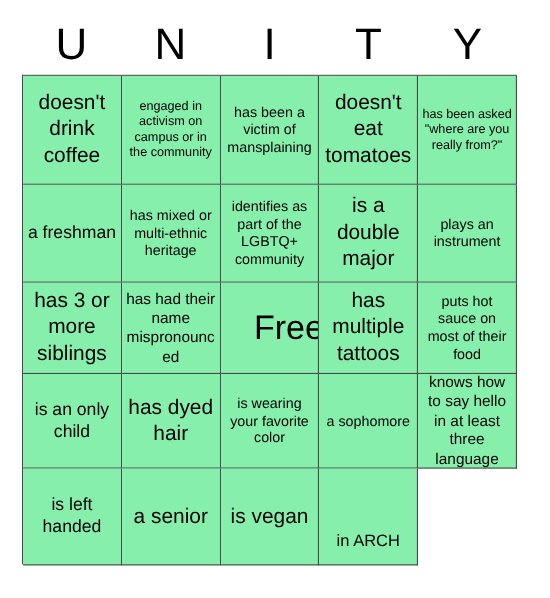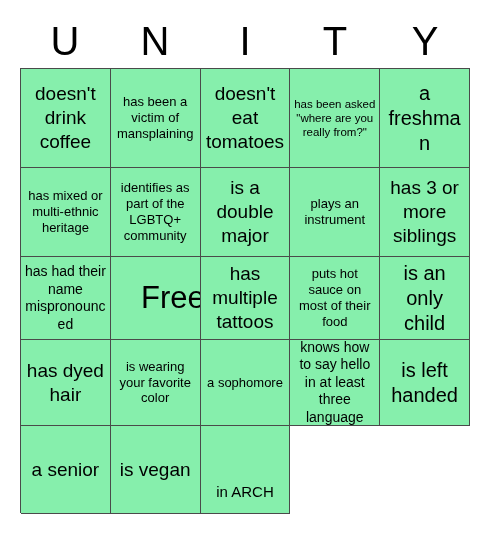--- a/index.html
+++ b/index.html
@@ -72,21 +72,21 @@
     display: block;
     width: 100%;
     line-height: 1.18;
     word-wrap: break-word;
     hyphens: none;
   }
   
   .cell[data-size="xs"]  .cell-text { font-size: 14px;  line-height: 1.25; }
   .cell[data-size="s"]   .cell-text { font-size: 11.5px; line-height: 1.22; }
   .cell[data-size="m"]   .cell-text { font-size: 13px;  line-height: 1.22; }
-  .cell[data-size="l"]   .cell-text { font-size: 20px;  line-height: 1.25; }
+  .cell[data-size="l"]   .cell-text { font-size: 16px;  line-height: 1.25; }
   .cell[data-size="xl"]  .cell-text { font-size: 19px;  line-height: 1.25; }
   .cell[data-size="free"] .cell-text { font-size: 31px; line-height: 1.1; margin-left: 44px; }
   .sub-line {
     display: block;
     font-size: 15px;
     line-height: 1.2;
     margin-top: 45px;
   }
 </style>
 </head>
@@ -98,20 +98,23 @@
     <div class="header-letter">U</div>
     <div class="header-letter">N</div>
     <div class="header-letter">I</div>
     <div class="header-letter">T</div>
     <div class="header-letter">Y</div>
   </div>
 
   <div id="grid">
       <div class="cell" data-size="xl">
         <span class="cell-text">doesn't drink coffee</span>
+      </div>
+      <div class="cell" data-size="s">
+        <span class="cell-text">engaged in activism on campus or in the community</span>
       </div>
       <div class="cell" data-size="m">
         <span class="cell-text">has been a victim of mansplaining</span>
       </div>
       <div class="cell" data-size="xl">
         <span class="cell-text">doesn't eat tomatoes</span>
       </div>
       <div class="cell" data-size="s">
         <span class="cell-text">has been asked "where are you really from?"</span>
       </div>

